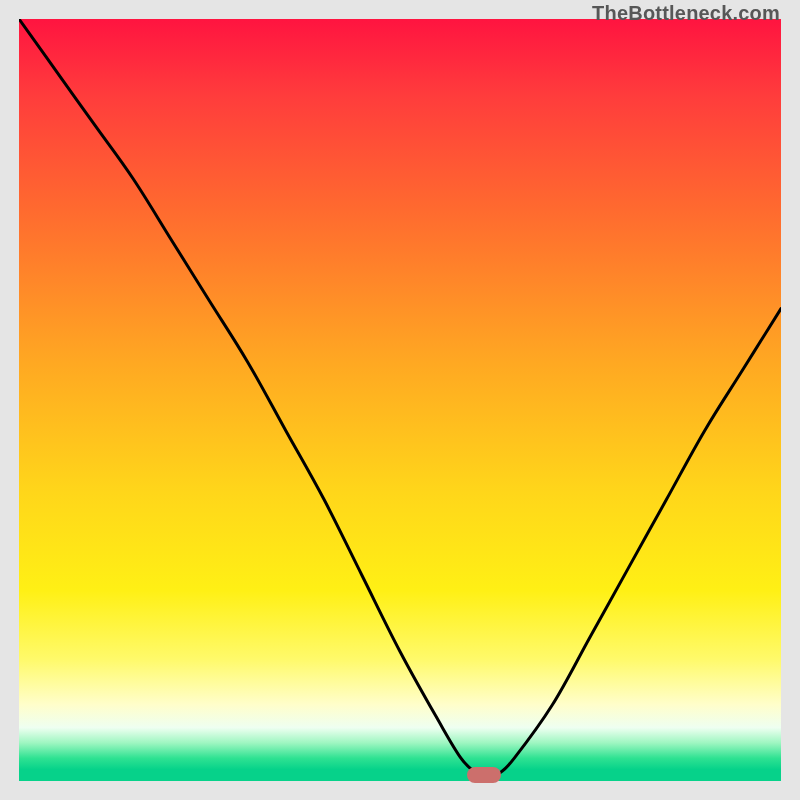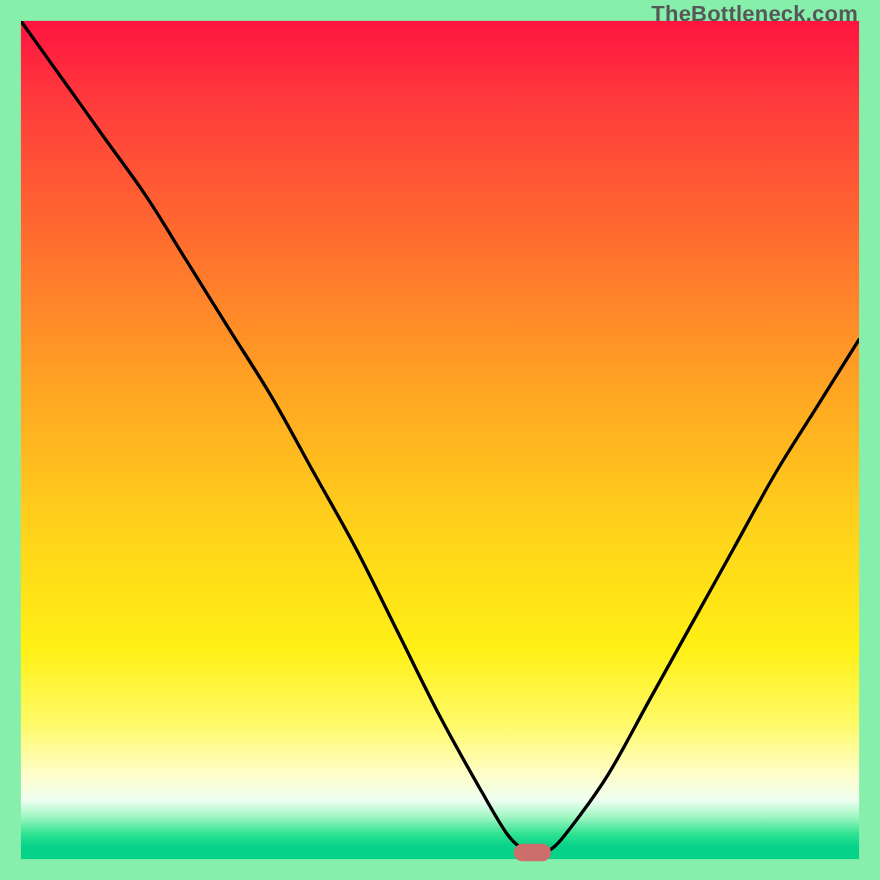--- a/index.html
+++ b/index.html
@@ -10,21 +10,21 @@
     height: 800px;
     position: relative;
     font-family: Arial, Helvetica, sans-serif;
   }
   .frame {
     position: absolute;
     left: 0;
     top: 0;
     width: 800px;
     height: 800px;
-    background: #86efac;
+    background: #e5e5e5;
   }
   .plot {
     position: absolute;
     left: 19px;
     top: 19px;
     width: 762px;
     height: 762px;
     background: linear-gradient(to bottom,
       #ff1440 0%,
       #ff3c3c 10%,

